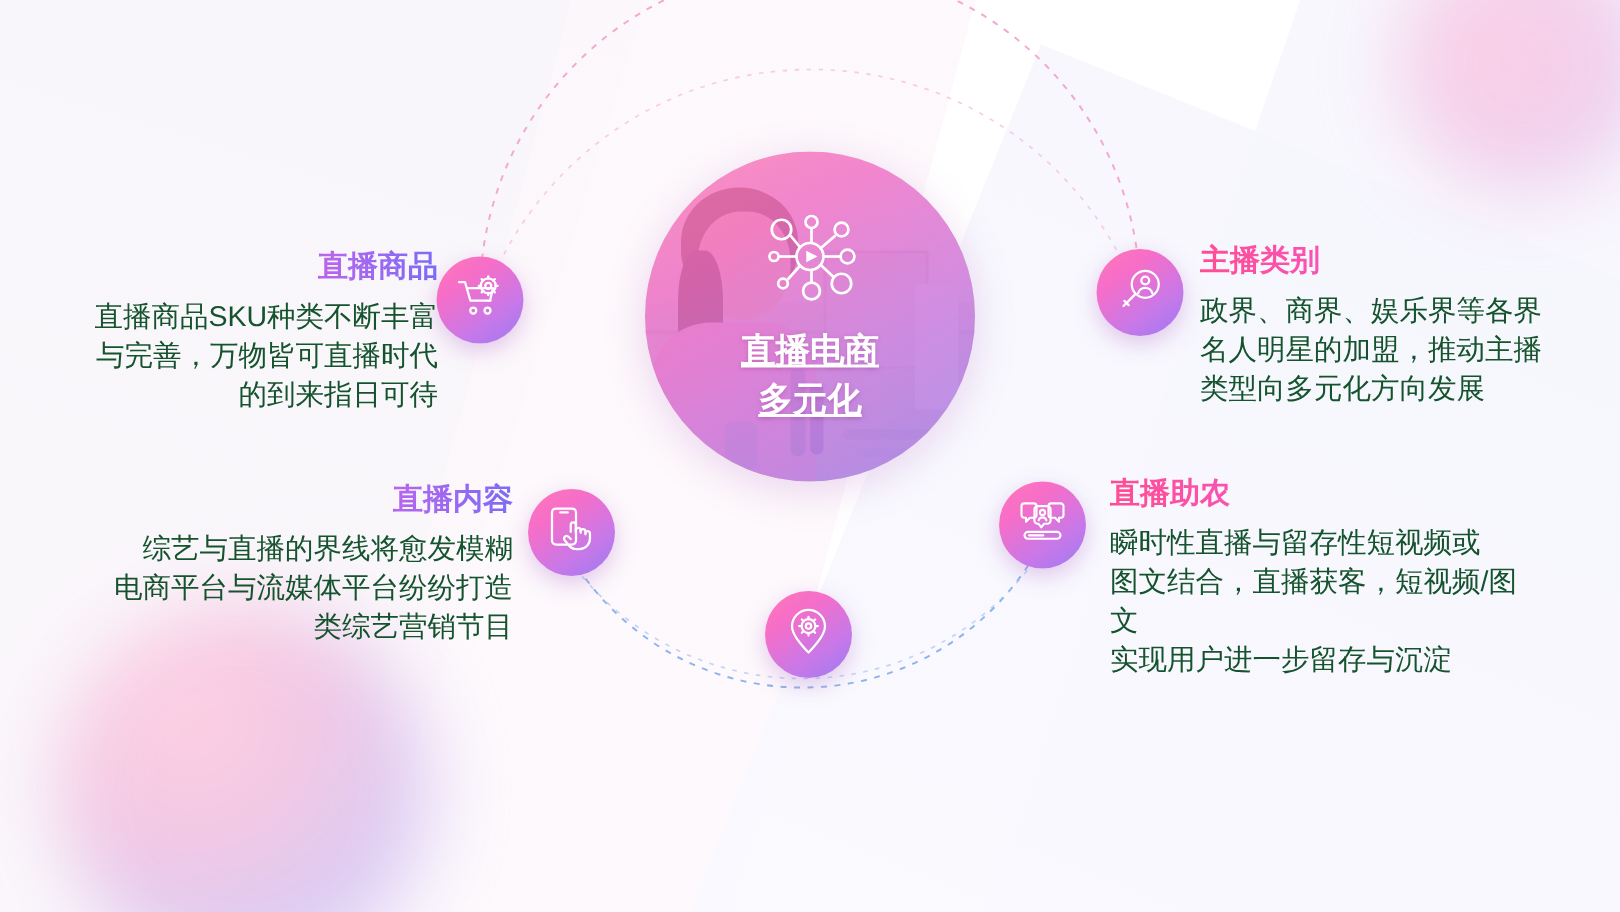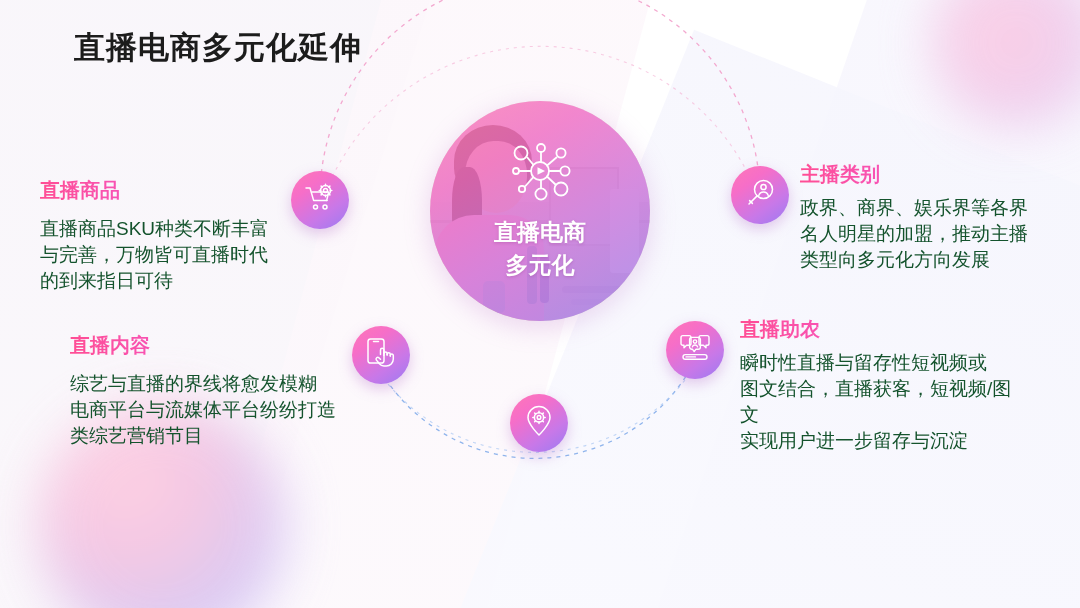--- a/index.html
+++ b/index.html
@@ -86,21 +86,21 @@
   .hub-photo .obj3{position:absolute;left:24%;top:82%;width:22px;height:32px;border-radius:5px;background:#cbb7c6;}
   .hub-photo .obj4{position:absolute;left:60%;top:84%;width:74px;height:7px;border-radius:4px;background:#c6bcc2;}
   .hub-photo .obj5{position:absolute;left:64%;top:90%;width:58px;height:6px;border-radius:4px;background:#cbc2c7;}
   .hub-tint{
     position:absolute;inset:0;
     background:linear-gradient(150deg,#ff72b0 0%,#f364c6 28%,#cf6fe0 58%,#9b7bf0 100%);
     opacity:.74;mix-blend-mode:normal;
   }
   .hub-content{
     position:absolute;inset:0;display:flex;flex-direction:column;
-    align-items:center;justify-content:center;color:#fff;
+    align-items:center;justify-content:center;color:#fff;text-decoration:underline;
   }
   .hub-icon{margin-bottom:10px;}
   .hub-title{
     font-size:23px;font-weight:bold;line-height:33px;text-align:center;
     text-shadow:0 1px 3px rgba(150,60,140,.35);
   }
 
   
   .bubble{
     position:absolute;width:58px;height:58px;border-radius:50%;
@@ -119,21 +119,21 @@
   .blk-head{
     font-size:20px;font-weight:bold;line-height:28px;
     background:linear-gradient(90deg,#ff4d94 0%,#f754b8 35%,#b566ee 72%,#7b6cf5 100%);
     -webkit-background-clip:text;background-clip:text;
     -webkit-text-fill-color:transparent;color:transparent;
     margin-bottom:7px;
   }
   .blk-body{
     font-size:19px;line-height:26px;color:#14532d;white-space:pre-line;
   }
-  .ta-right{text-align:left;margin-top:12px;}
+  .ta-right{text-align:right;}
   .ta-left{text-align:left;}
   .ta-center{text-align:center;}
 
   .blk-goods{left:40px;top:164px;width:252px;}
   .blk-anchor{left:800px;top:160px;width:250px;}
   .blk-content{left:70px;top:319px;width:272px;}
   .blk-form{left:740px;top:315px;width:282px;}
   .blk-scene{left:270px;top:455px;width:540px;}
 </style>
 </head>
@@ -151,21 +151,20 @@
 
   <svg class="ring-svg" viewBox="0 0 1080 608">
 
     <path d="M 320 200 A 220 220 0 0 1 760 195" fill="none" stroke="#f3a8cf" stroke-width="1.3" stroke-dasharray="4 5" transform="translate(0,0)"></path>
     <path d="M 318 214 A 232 232 0 0 1 762 208" fill="none" stroke="#f6bcd9" stroke-width="1.1" stroke-dasharray="3 5" opacity=".75"></path>
 
     <path d="M 372 355 A 180 180 0 0 0 700 350" fill="none" stroke="#8fb4ec" stroke-width="1.3" stroke-dasharray="4 5"></path>
     <path d="M 362 344 A 192 192 0 0 0 710 339" fill="none" stroke="#a8c6f2" stroke-width="1.1" stroke-dasharray="3 5" opacity=".7"></path>
   </svg>
 
-  <div class="title">直播电商多元化延伸</div>
 
   <div class="hub">
     <div class="hub-photo">
       <div class="room"></div>
         <div class="wallA"></div>
         <div class="deskline"></div>
       <div class="panel"></div>
         <div class="panelR"></div>
       <div class="person-hair"></div>
         <div class="person-head"></div>

